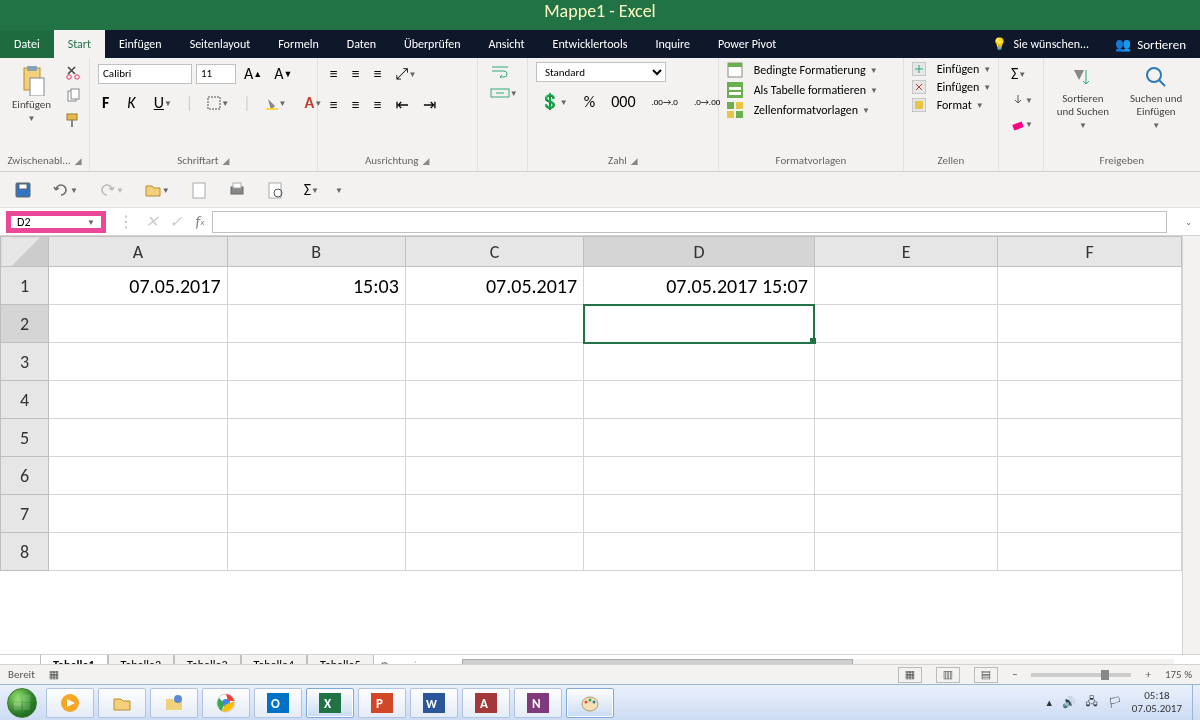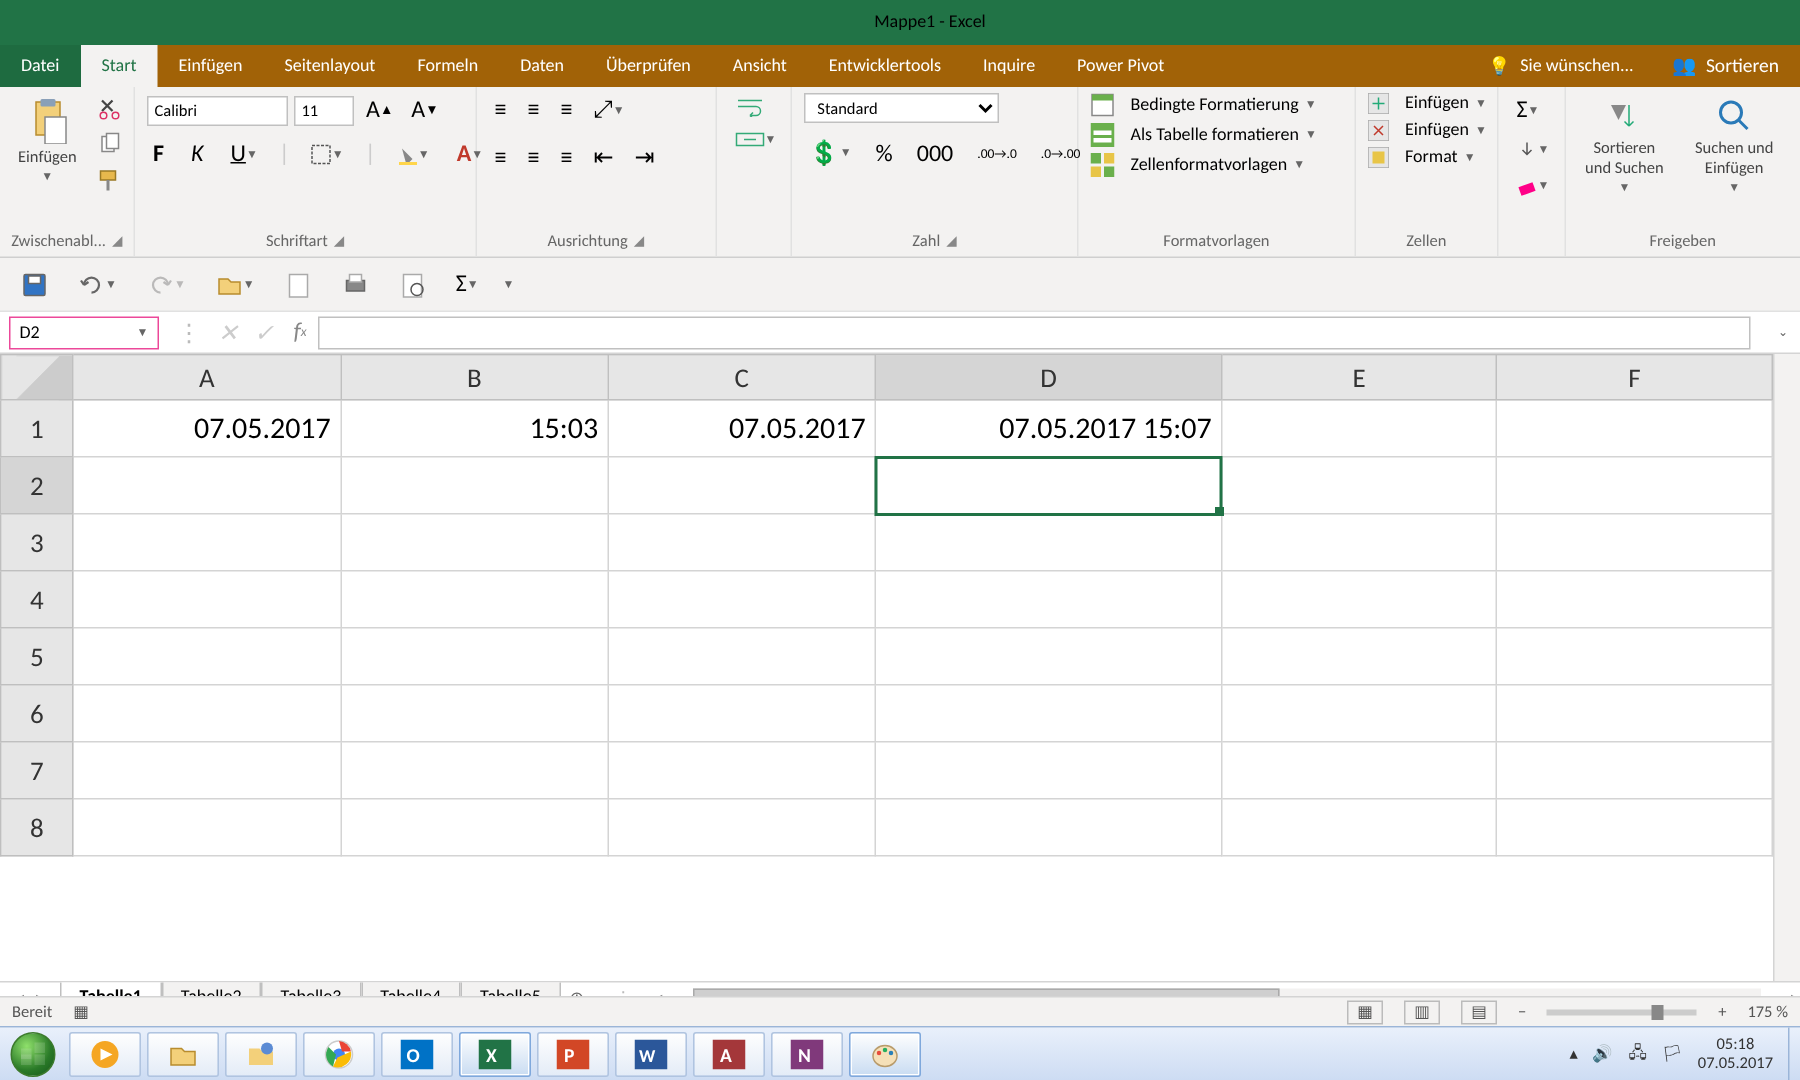--- a/index.html
+++ b/index.html
@@ -1,26 +1,26 @@
 <!DOCTYPE html>
 <html><head>
 <meta charset="utf-8">
 <style>
 * { margin: 0; padding: 0; box-sizing: border-box; font-family: "Segoe UI", Calibri, Arial, sans-serif; }
 body { width: 1200px; height: 720px; background: #fff; overflow: hidden; position: relative; }
 
 
-.titlebar { height: 30px; background: #217346; color: #000000; display: flex; align-items: center; font-size: 12px; }
+.titlebar { height: 30px; background: #217346; color: #fef9c3; display: flex; align-items: center; font-size: 18px; flex-direction: column; }
 .titlebar .title { flex: 1; text-align: center; }
 .titlebar .right { display: flex; align-items: center; gap: 18px; padding: 0 14px; }
 .winbtn { width: 28px; height: 100%; display: flex; align-items: center; justify-content: center; cursor: default; }
 .winbtn svg { stroke: #fff; fill: none; }
 
 
-.ribbon-tabs { height: 28px; background: #a16207; display: flex; align-items: stretch; color: #fff; font-size: 12px; }
+.ribbon-tabs { height: 28px; background: #0f172a; display: flex; align-items: stretch; color: #fff; font-size: 12px; }
 .tab { padding: 0 14px; display: flex; align-items: center; cursor: default; }
 .tab.active { background: #f3f2f1; color: #217346; }
 .tab.file { background: #1e6b40; }
 .ribbon-tabs .spacer { flex: 1; }
 .tellme { display: flex; align-items: center; gap: 6px; padding: 0 12px; font-size: 12px; }
 .share { display: flex; align-items: center; gap: 6px; padding: 0 14px; font-size: 13px; }
 
 
 .ribbon { height: 114px; background: #f3f2f1; border-bottom: 1px solid #cfcfcf; display: flex; }
 .group { border-right: 1px solid #e1e1e1; padding: 4px 8px 2px 8px; display: flex; flex-direction: column; }
@@ -34,21 +34,21 @@
 select, .smallinput { font-size: 11px; height: 20px; border: 1px solid #c0c0c0; background: #fff; padding: 0 4px; }
 .smallinput { width: 94px; }
 .fontsize { width: 40px; }
 
 
 .qat { height: 36px; background: #f3f2f1; border-bottom: 1px solid #e1e1e1; display: flex; align-items: center; gap: 12px; padding: 0 10px; }
 .qat .btn svg { stroke: #666; }
 
 
 .formula { height: 28px; background: #fff; border-bottom: 1px solid #d4d4d4; display: flex; align-items: center; }
-.namebox { width: 100px; height: 22px; border: 1px solid #ec4899; margin: 0 6px; padding: 0 6px; font-size: 12px; display: flex; align-items: center; justify-content: space-between; }
+.namebox { width: 100px; height: 22px; border: 5px solid #ec4899; margin: 0 6px; padding: 0 6px; font-size: 12px; display: flex; align-items: center; justify-content: space-between; }
 .fxbox { flex: 1; height: 22px; border: 1px solid #c0c0c0; margin-right: 18px; display: flex; align-items: center; }
 .fxbtn { width: 24px; display: flex; align-items: center; justify-content: center; color: #888; font-style: italic; }
 
 
 .sheet-area { position: absolute; top: 236px; left: 0; right: 0; bottom: 66px; background: #fff; display: flex; }
 .grid { flex: 1; overflow: hidden; }
 table { border-collapse: collapse; width: 100%; }
 th.corner, th.colh, th.rowh { background: #e6e6e6; border: 1px solid #bfbfbf; font-weight: normal; color: #333; }
 th.corner { width: 46px; height: 30px; background: linear-gradient(135deg,#e6e6e6 50%,#ccc 50.5%); }
 th.colh { height: 30px; font-size: 18px; }

